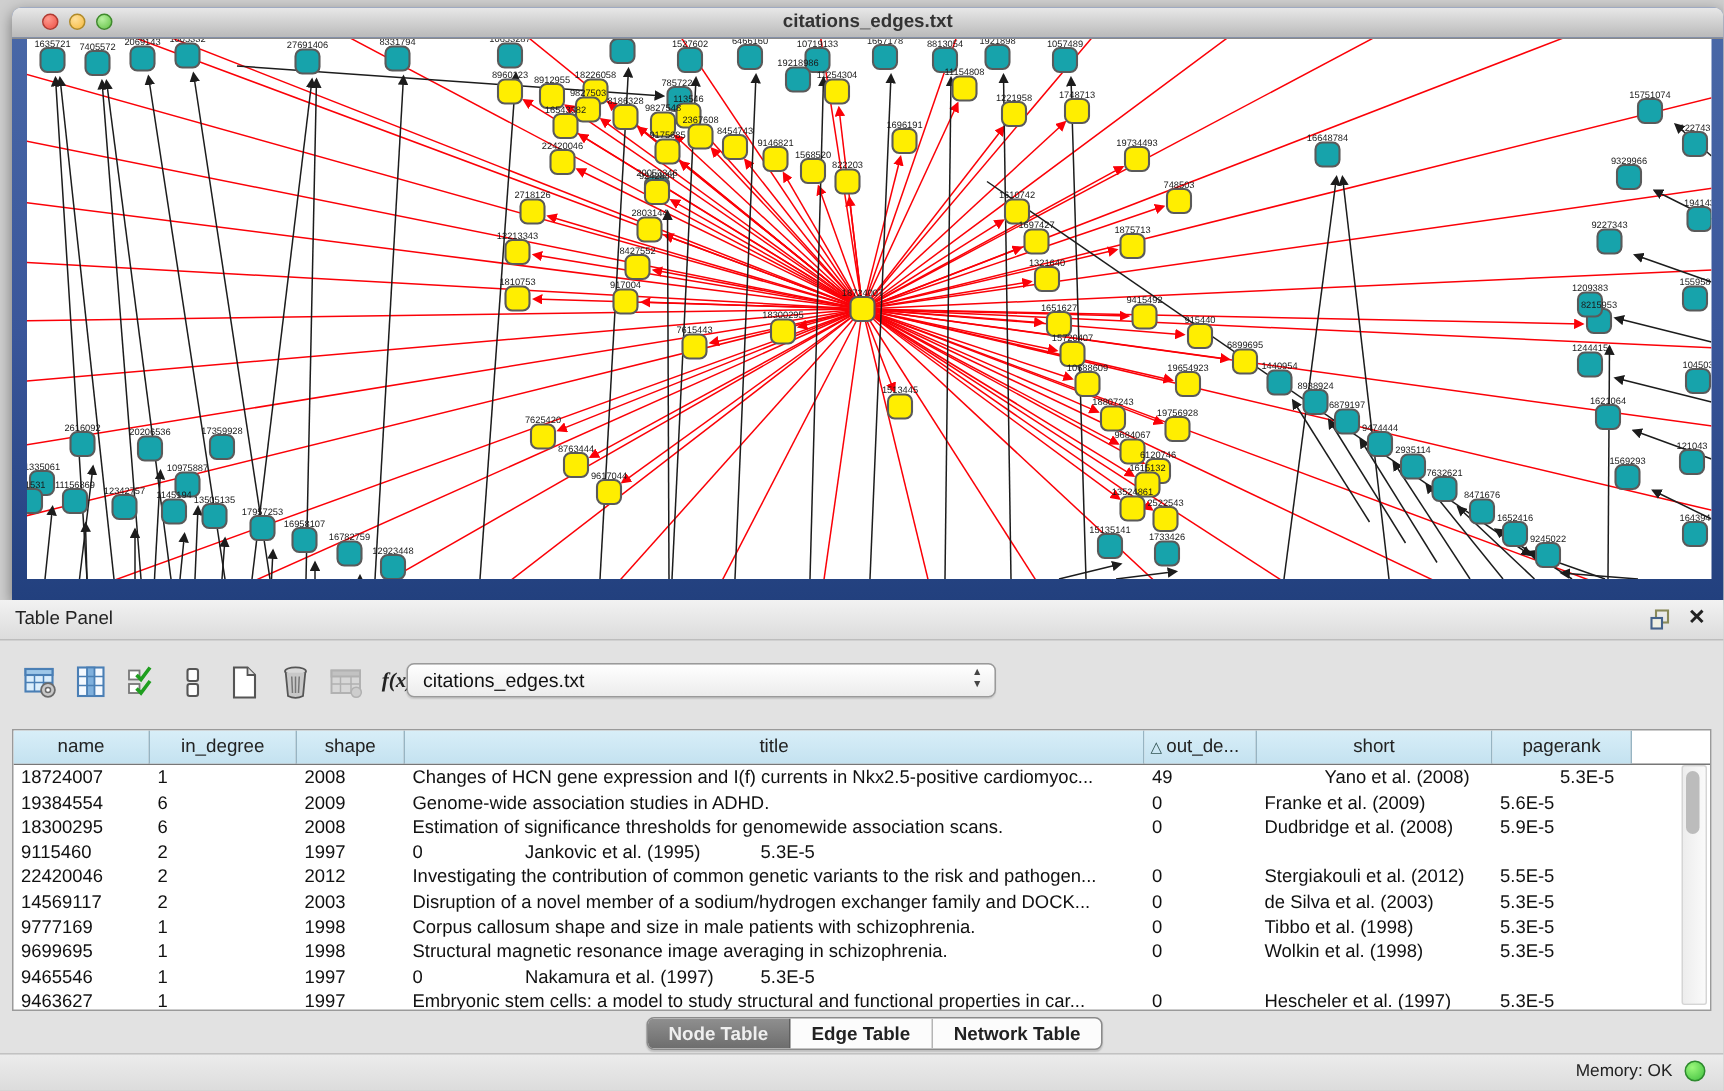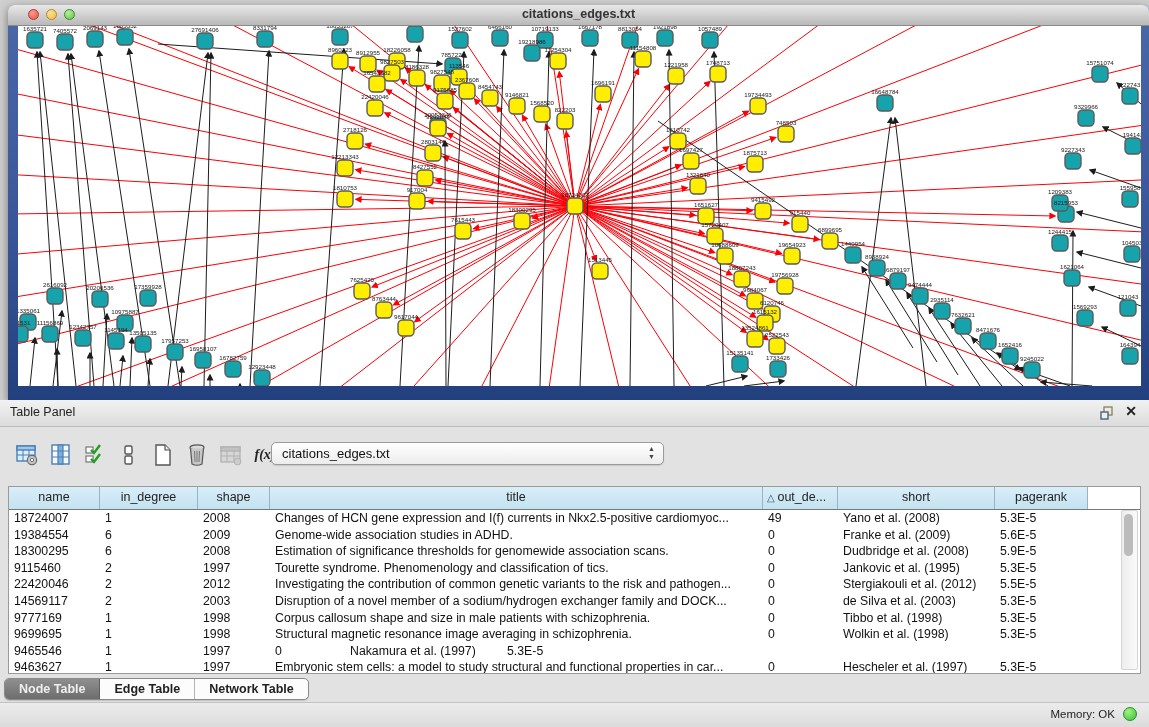--- a/index.html
+++ b/index.html
@@ -74,21 +74,21 @@
   .td{
     box-sizing:border-box;padding-left:5px;font-size:12.3px;color:#111;
     overflow:hidden;white-space:nowrap;flex:0 0 auto;
   }
   .vscroll{
     position:absolute;top:23px;right:2px;bottom:3px;width:15px;
     background:linear-gradient(90deg,#ededed,#fafafa);border:1px solid #d5d5d5;border-radius:2px;
   }
   .vthumb{position:absolute;top:3px;left:2px;width:9px;height:42px;border-radius:5px;background:#bcbcbc;}
 
-  .tabs-row{position:absolute;left:4px;right:0;top:278px;}
+  .tabs-row{position:absolute;left:17px;right:0;top:278px;text-align:center;}
   .seg{
     display:inline-flex;border:1px solid #8a8a8a;border-radius:5px;overflow:hidden;
     background:#fcfcfc;box-shadow:0 1px 1px rgba(0,0,0,.15);
   }
   .seg-item{
     padding:0 14px;height:20px;line-height:20px;font-size:12.5px;font-weight:bold;color:#222;
     border-right:1px solid #b5b5b5;
   }
   .seg-item:last-child{border-right:none;}
   .seg-item.sel{background:linear-gradient(180deg,#8f8f8f,#6d6d6d);color:#efefef;border-right:1px solid #5f5f5f;}
@@ -592,21 +592,21 @@
         <div class="th" style="width: 157px;">short</div>
         <div class="th" style="width: 93px;">pagerank</div>
       </div>
     <div class="tbody" id="tbody">
         <div class="tr">
           <div class="td" style="width: 91px;">18724007</div>
           <div class="td" style="width: 98px;">1</div>
           <div class="td" style="width: 72px;">2008</div>
           <div class="td" style="width: 493px;">Changes of HCN gene expression and I(f) currents in Nkx2.5-positive cardiomyoc...</div>
           <div class="td" style="width: 75px;">49</div>
-          <div class="td" style="width: 157px;">Yano et al. (2008)</div>
+          <div class="td" style="width: 157px; margin-left: 40px;">Yano et al. (2008)</div>
           <div class="td" style="width: 93px;">5.3E-5</div>
         </div>
         <div class="tr">
           <div class="td" style="width: 91px;">19384554</div>
           <div class="td" style="width: 98px;">6</div>
           <div class="td" style="width: 72px;">2009</div>
           <div class="td" style="width: 493px;">Genome-wide association studies in ADHD.</div>
           <div class="td" style="width: 75px;">0</div>
           <div class="td" style="width: 157px;">Franke et al. (2009)</div>
           <div class="td" style="width: 93px;">5.6E-5</div>
@@ -617,21 +617,20 @@
           <div class="td" style="width: 72px;">2008</div>
           <div class="td" style="width: 493px;">Estimation of significance thresholds for genomewide association scans.</div>
           <div class="td" style="width: 75px;">0</div>
           <div class="td" style="width: 157px;">Dudbridge et al. (2008)</div>
           <div class="td" style="width: 93px;">5.9E-5</div>
         </div>
         <div class="tr">
           <div class="td" style="width: 91px;">9115460</div>
           <div class="td" style="width: 98px;">2</div>
           <div class="td" style="width: 72px;">1997</div>
-          <div class="td" style="width: 493px;">Tourette syndrome. Phenomenology and classification of tics.</div>
           <div class="td" style="width: 75px;">0</div>
           <div class="td" style="width: 157px;">Jankovic et al. (1995)</div>
           <div class="td" style="width: 93px;">5.3E-5</div>
         </div>
         <div class="tr">
           <div class="td" style="width: 91px;">22420046</div>
           <div class="td" style="width: 98px;">2</div>
           <div class="td" style="width: 72px;">2012</div>
           <div class="td" style="width: 493px;">Investigating the contribution of common genetic variants to the risk and pathogen...</div>
           <div class="td" style="width: 75px;">0</div>

